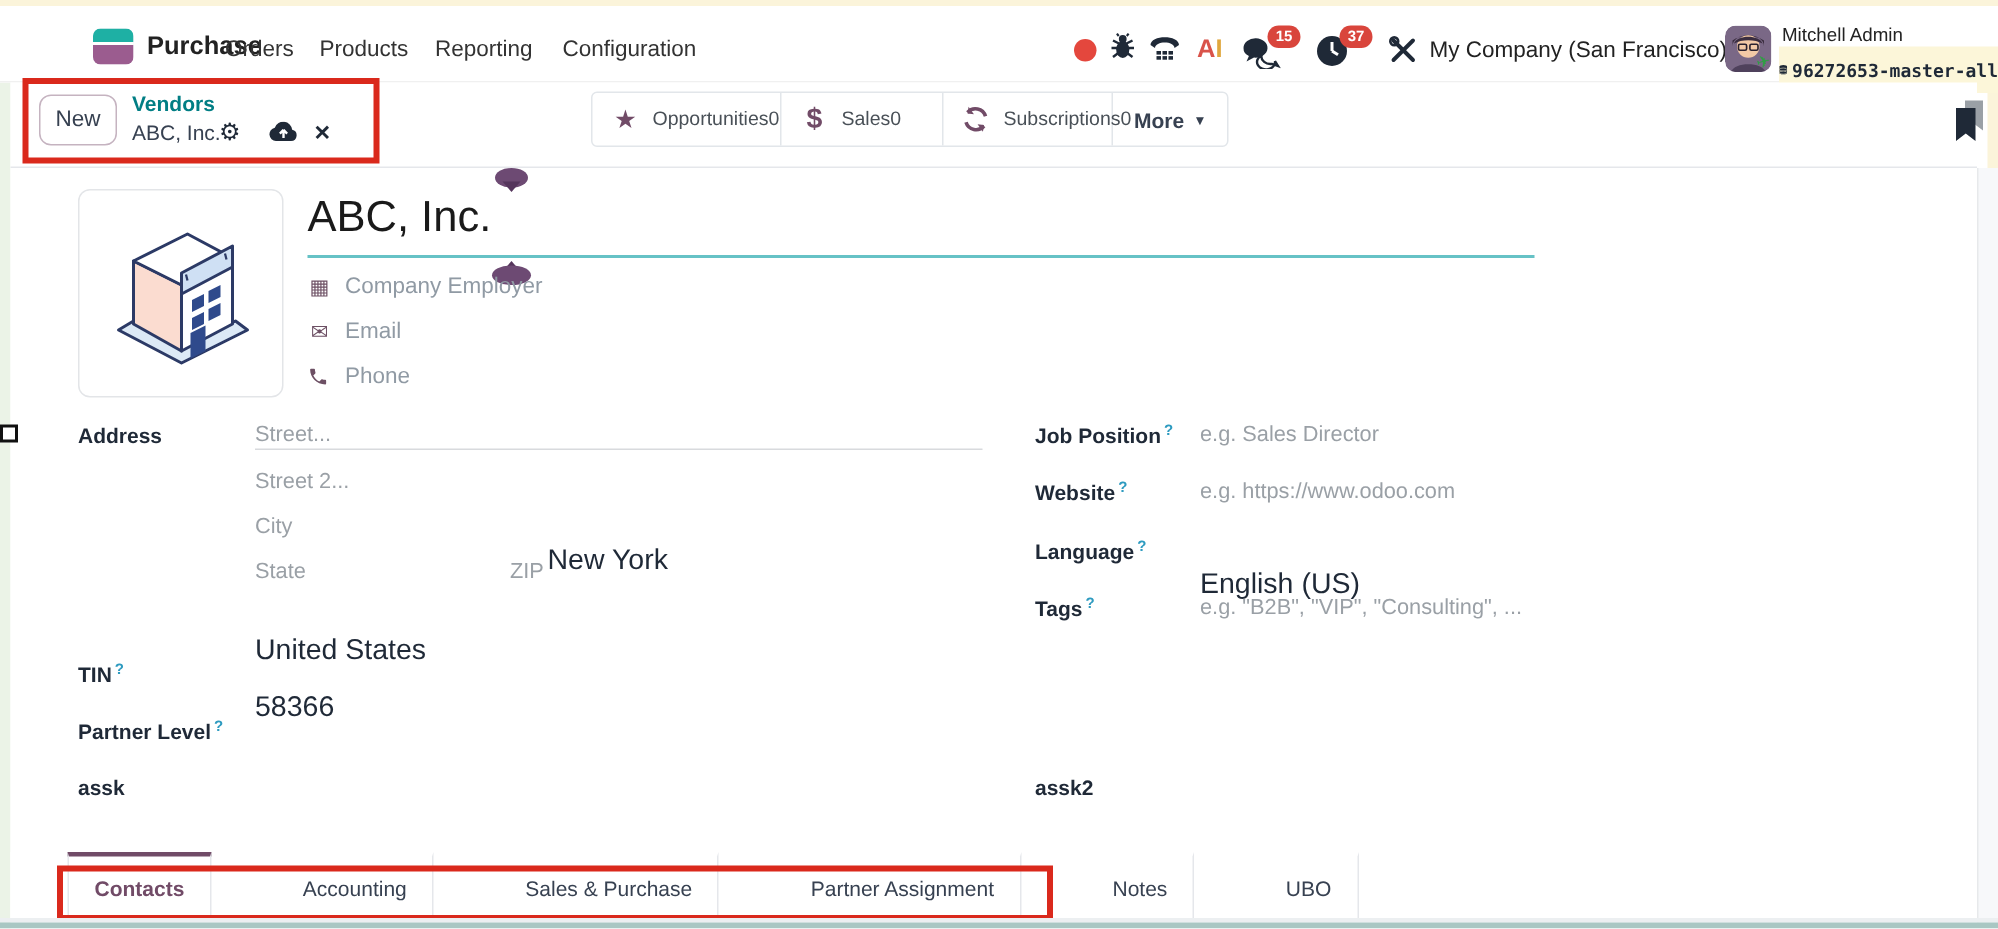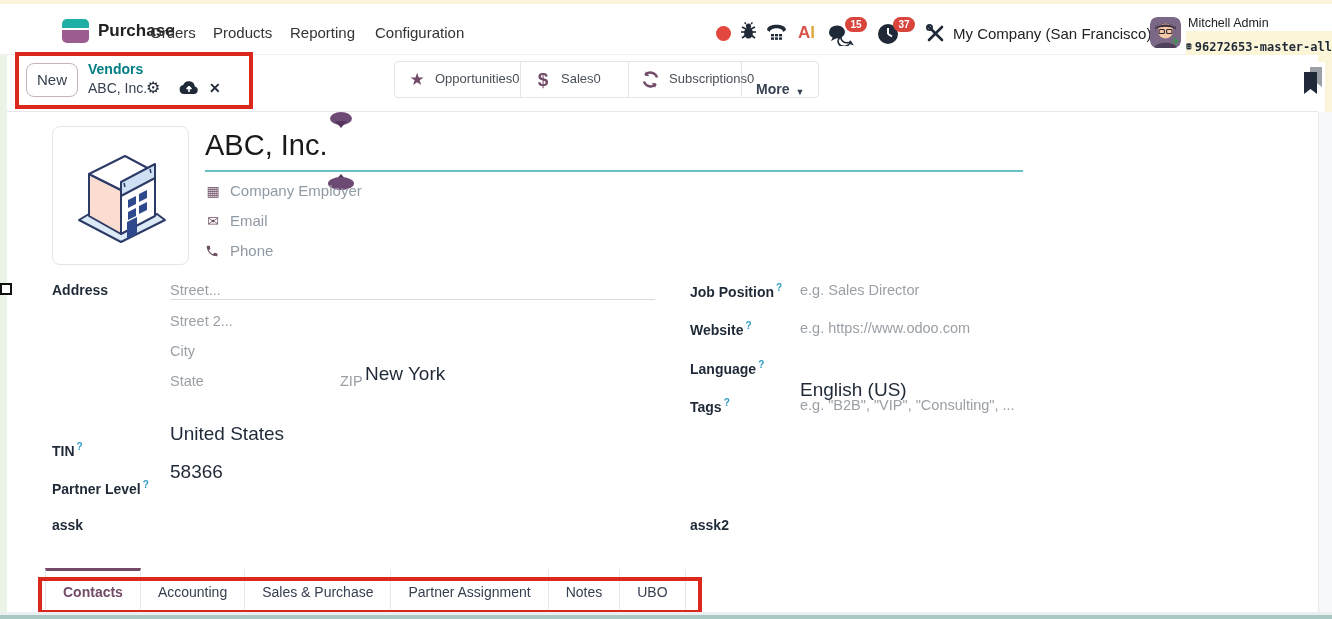--- a/index.html
+++ b/index.html
@@ -41,21 +41,21 @@
   .crumb-gear { position:absolute; left:146px; top:78px; font-size:16px; color:#1f2937; cursor:pointer; }
   .crumb-cloud { position:absolute; left:179px; top:81px; cursor:pointer; }
   .crumb-x { position:absolute; left:209px; top:80px; font-size:14px; font-weight:700; color:#1f2937; cursor:pointer; }
 
   .stat-group { position:absolute; left:394px; top:61px; height:37px; display:flex; border:1px solid #e2e6ea; border-radius:4px; background:#fff; }
   .stat-btn { display:flex; align-items:center; gap:8px; padding:0 12px; border-right:1px solid #e2e6ea; cursor:pointer; }
   .stat-icon { color:#714B67; font-size:17px; width:20px; text-align:center; flex:0 0 auto; }
   .stat-text { display:flex; flex-direction:row; justify-content:center; line-height:1.15; }
   .stat-label { font-size:13px; color:#495057; }
   .stat-value { font-size:13px; color:#495057; }
-  .more-btn { display:flex; align-items:flex-end; gap:6px; padding:0 14px; font-size:14px; font-weight:600; color:#374151; cursor:pointer; }
+  .more-btn { display:flex; align-items:center; gap:6px; padding:0 14px; font-size:14px; font-weight:600; color:#374151; cursor:pointer; }
   .more-caret { font-size:9px; color:#374151; }
 
   .bookmark-wrap { position:absolute; left:1300px; top:66px; width:24px; height:28px; cursor:pointer; }
 
   
   .anno { position:absolute; border:4px solid #da291c; background:transparent; pointer-events:none; }
   .anno-breadcrumb { left:15px; top:52px; width:238px; height:57px; }
   .anno-tabs { left:38px; top:577px; width:664px; height:37px; }
   .anno-handle { position:absolute; left:0; top:283px; width:12px; height:12px; border:2px solid #111; background:#fff; }
 
@@ -76,21 +76,21 @@
   .subrow .ph { font-size:15px; color:#909aa4; }
 
   .lbl { font-weight:600; color:#1f2937; font-size:14px; }
   .sup-q { font-size:10px; color:#2e9bc0; vertical-align:super; margin-left:2px; font-weight:600; }
   .ph-text { color:#9aa0a6; font-size:14.5px; }
   .val-text { color:#1f2937; font-size:19px;margin-top:20px; }
   .abs { position:absolute; }
   .street-underline { position:absolute; left:163px; top:187px; width:485px; height:1px; background:#d8dadd; }
 
   
-  .tabs { position:absolute; left:7px; top:568px; width:1311px; height:45px; display:flex; border-bottom:1px solid #dee2e6; background:#fff; padding-left:38px; }
+  .tabs { position:absolute; left:7px; top:568px; width:1311px; height:45px; display:flex; border-bottom:1px solid #dee2e6; background:#fff; padding-left:38px;gap:44px; }
   .tab { display:flex; align-items:center; padding:0 17px; font-size:14px; color:#374151; border-right:1px solid #e5e7eb; border-top:3px solid transparent; cursor:pointer; background:#fff; }
   .tab:first-child { border-left:1px solid #e5e7eb; }
   .tab.active { color:#714B67; font-weight:600; border-top:3px solid #714B67; }
   svg { display:block; }
 </style>
 </head>
 <body>
 
 <div class="screen">
 

